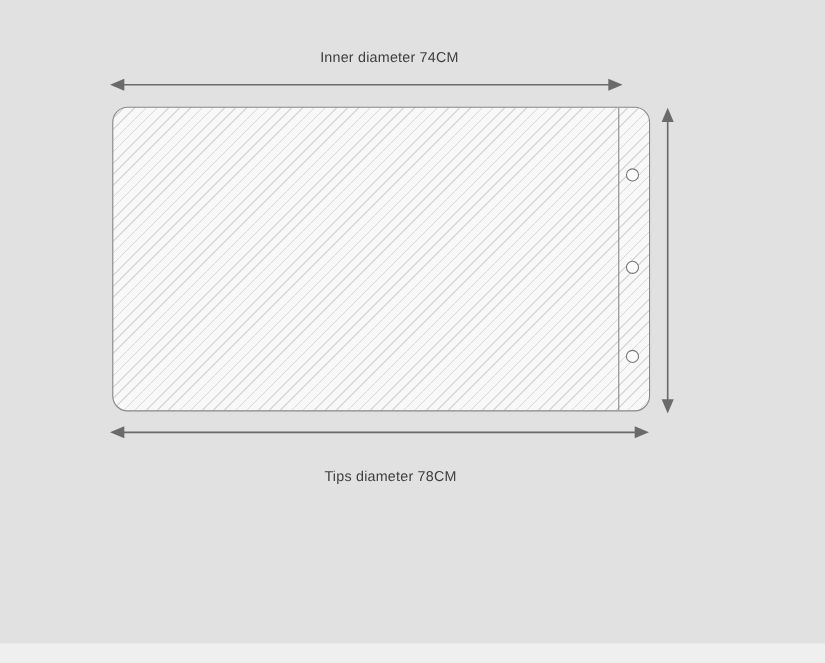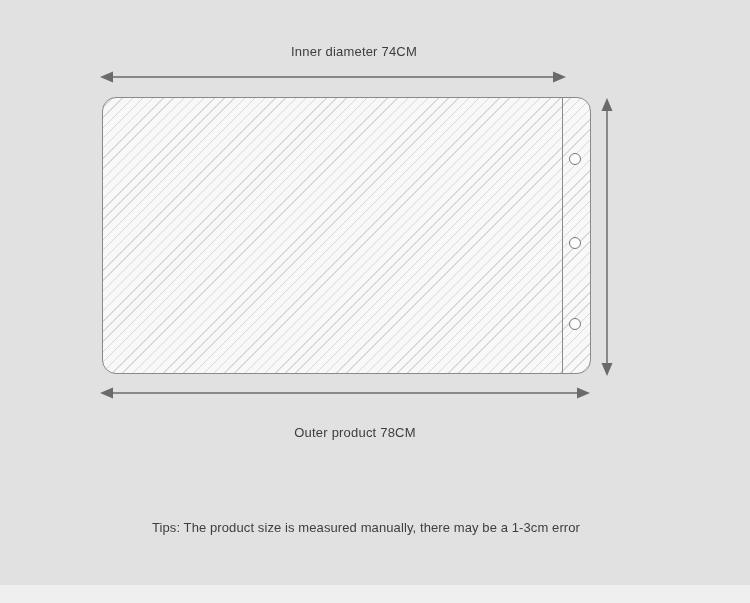--- a/index.html
+++ b/index.html
@@ -124,19 +124,18 @@
     <polygon points="7,278 1.5,265 12.5,265" fill="#6a6a6a"></polygon>
   </svg>
 
 
   <svg class="arrow arrow-bottom" width="490" height="14" viewBox="0 0 490 14">
     <line x1="11" y1="7" x2="479" y2="7" stroke="#6a6a6a" stroke-width="1.5"></line>
     <polygon points="0,7 13,1.5 13,12.5" fill="#6a6a6a"></polygon>
     <polygon points="490,7 477,1.5 477,12.5" fill="#6a6a6a"></polygon>
   </svg>
 
-  <div class="dim-label label-outer">Outer product 78CM</div>
+  <div class="dim-label label-outer">Tips diameter 78CM</div>
 
-  <div class="tips">Tips: The product size is measured manually, there may be a 1-3cm error</div>
 
   <div class="footer-strip"></div>
 
 </div>
 
 </body></html>

